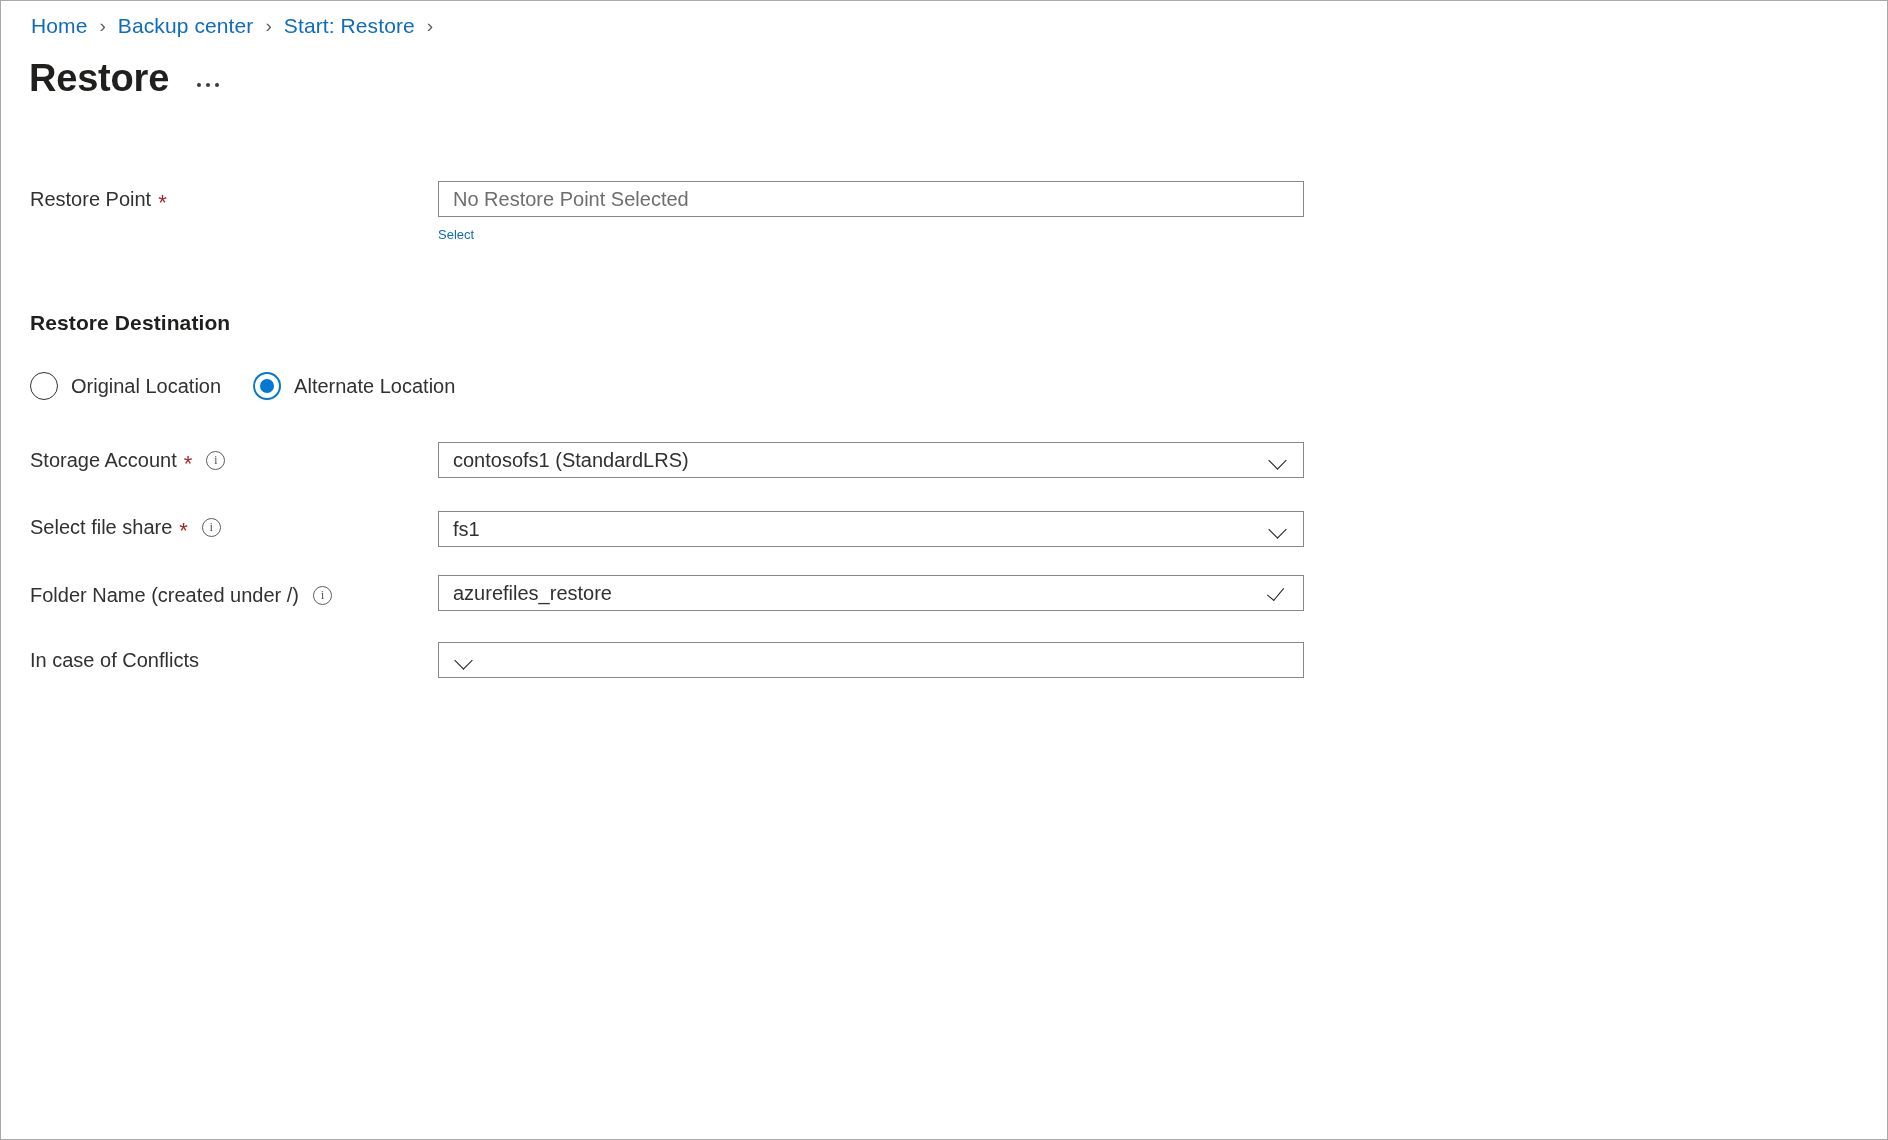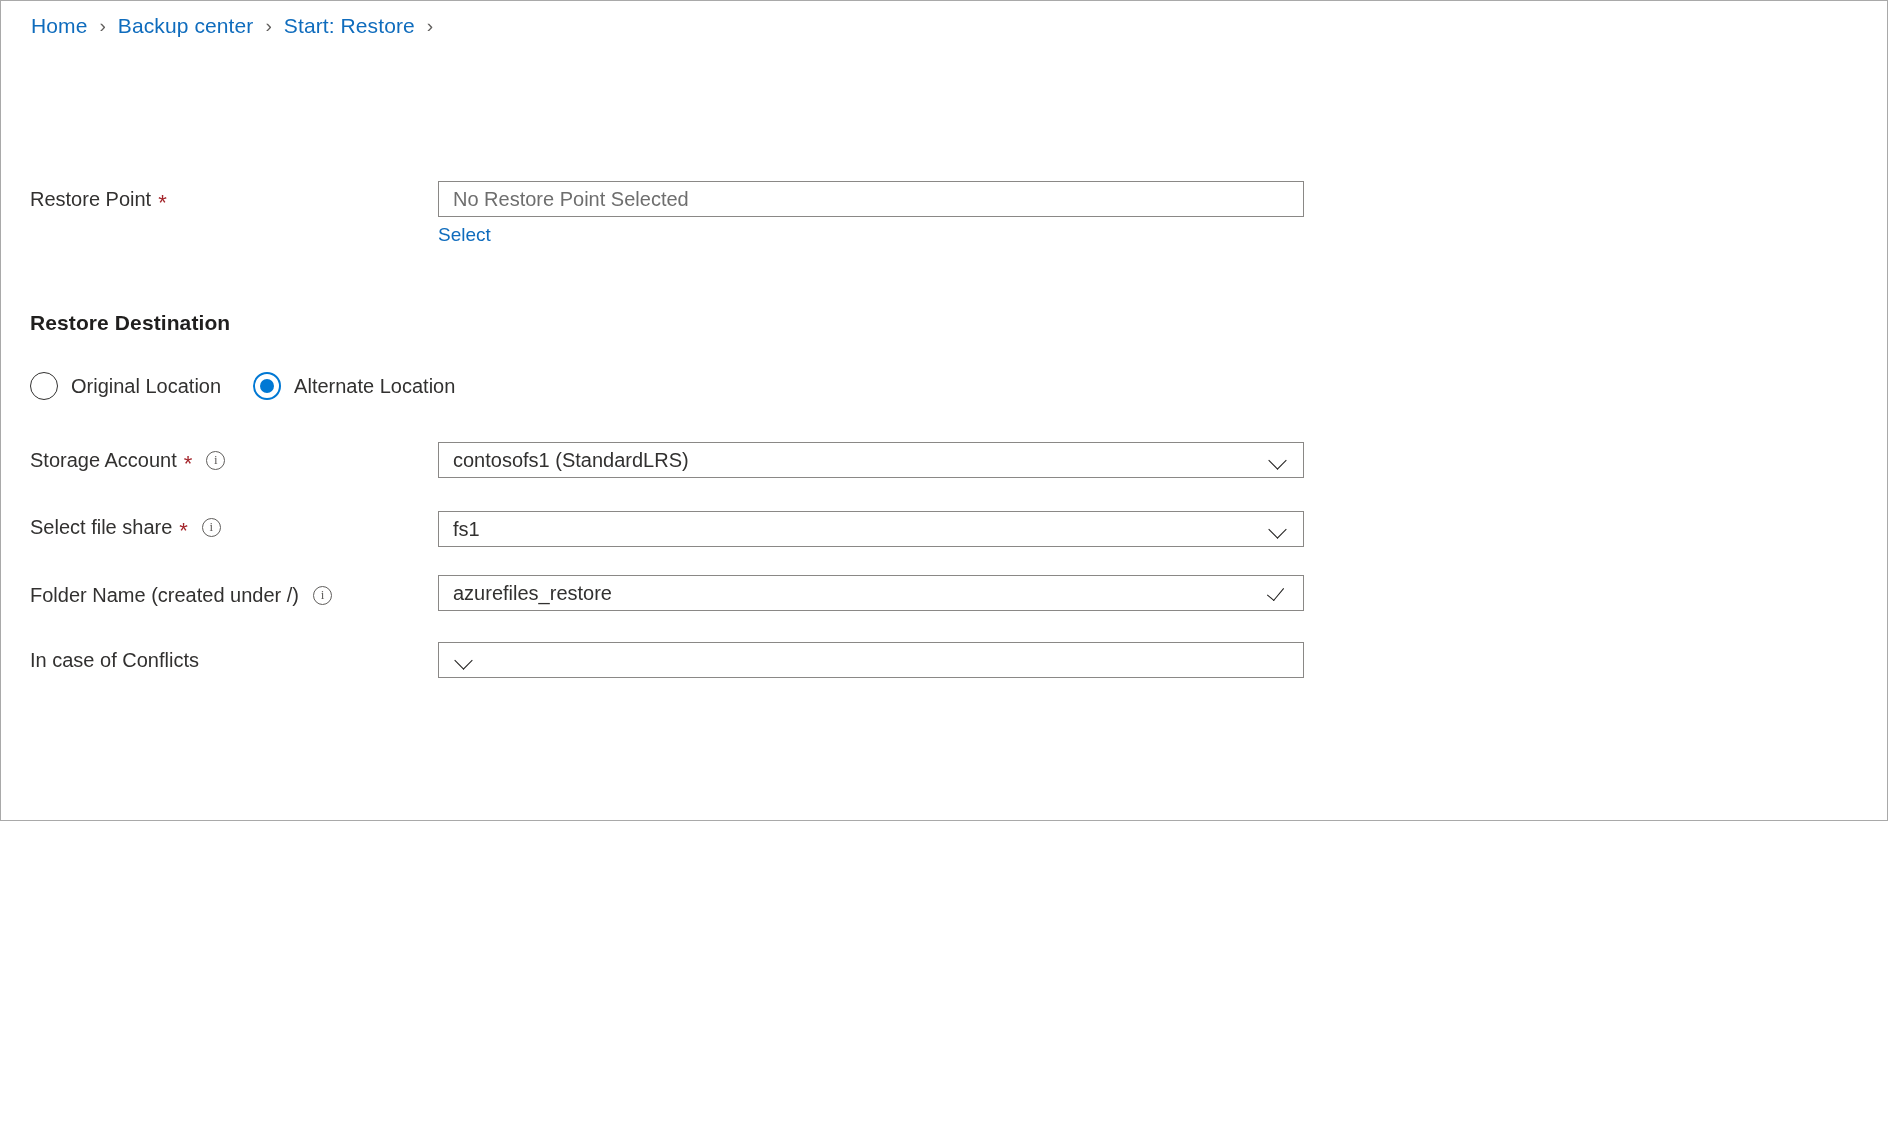--- a/index.html
+++ b/index.html
@@ -11,21 +11,21 @@
   }
   body {
     font-family: "Liberation Sans", "DejaVu Sans", sans-serif;
     color: #1b1a19;
     -webkit-font-smoothing: antialiased;
   }
 
   .page {
     position: relative;
     width: 1888px;
-    height: 821px;
+    height: 1140px;
     background: #ffffff;
     border: 1px solid #a9a9a9;
     overflow: hidden;
   }
 
   
   .breadcrumb {
     position: absolute;
     left: 30px;
     top: 10px;
@@ -185,21 +185,21 @@
     width: 8px;
     height: 15px;
     border-right: 1.7px solid #1b1a19;
     border-bottom: 1.7px solid #1b1a19;
     transform: rotate(40deg);
   }
 
   .sub-link {
     position: absolute;
     left: 437px;
-    font-size: 19px;
+    font-size: 13px;
     color: #0f6cbd;
     text-decoration: none;
     cursor: pointer;
     line-height: 22px;
   }
 
   
   .section-title {
     position: absolute;
     left: 29px;
@@ -261,20 +261,28 @@
 
   <nav class="breadcrumb">
     <a class="crumb-link">Home</a>
     <span class="crumb-sep">›</span>
     <a class="crumb-link">Backup center</a>
     <span class="crumb-sep">›</span>
     <a class="crumb-link">Start: Restore</a>
     <span class="crumb-sep">›</span>
   </nav>
 
+  <div class="title-row">
+    <h1 class="page-title">Restore</h1>
+    <div class="ellipsis-menu">
+      <i></i>
+      <i></i>
+      <i></i>
+    </div>
+  </div>
 
   <div class="form">
 
     <div class="lbl" style="top:186px;">
       <span>Restore Point</span>
       <span class="req">*</span>
     </div>
     <div class="control" style="top:180px;">
       <span class="val placeholder">No Restore Point Selected</span>
     </div>

